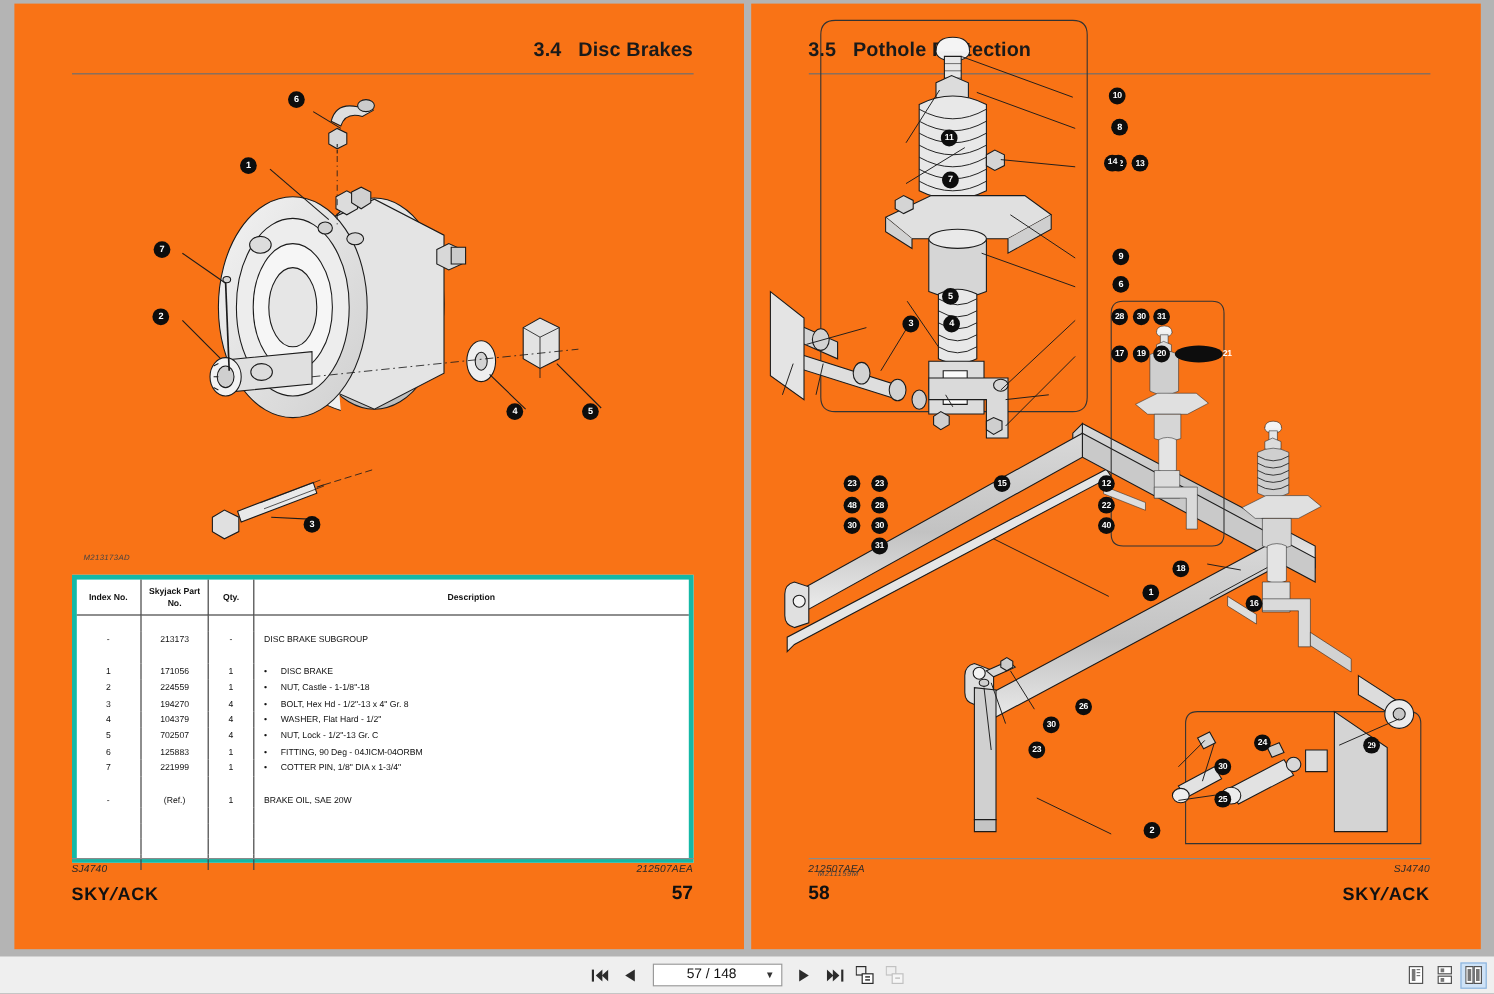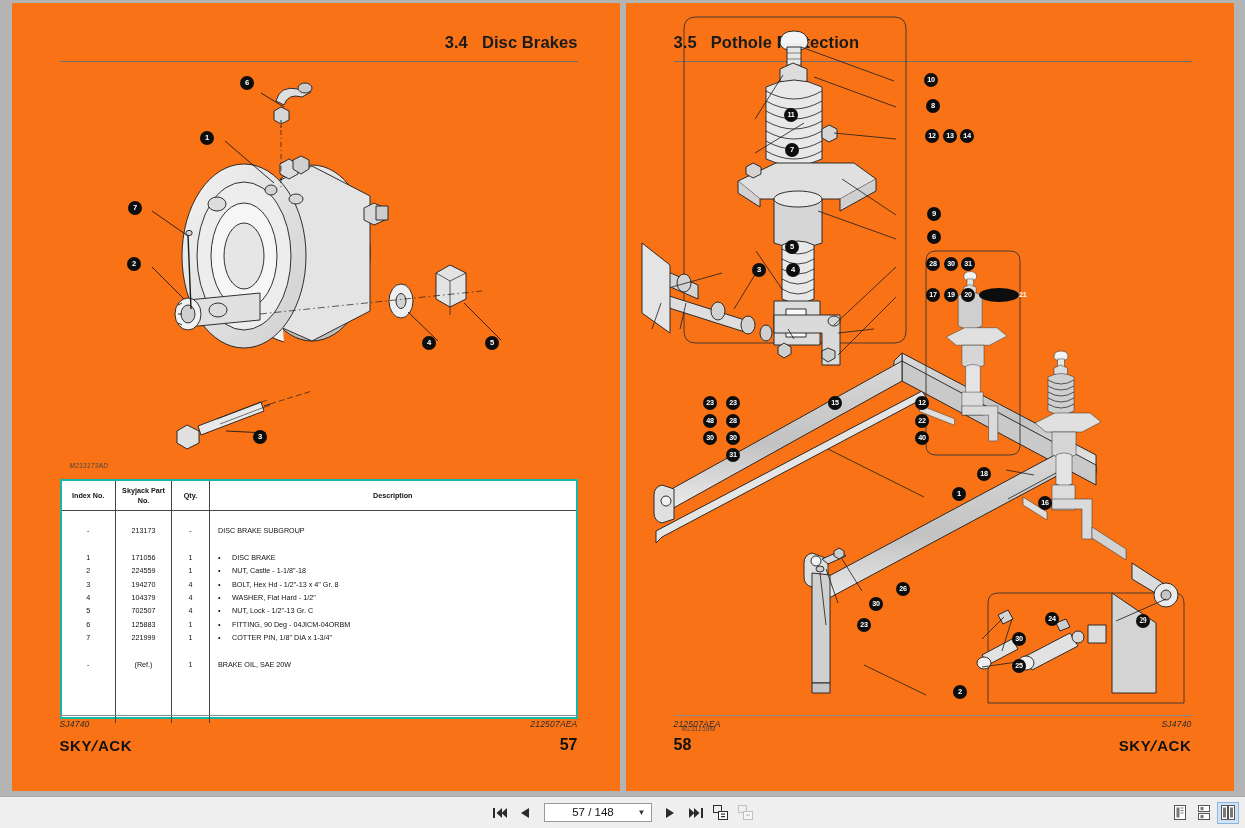--- a/index.html
+++ b/index.html
@@ -88,21 +88,21 @@
     position: absolute;
     font-size: 6.5px; color: #444; font-style: italic;
     letter-spacing: .3px;
   }
 
   
   .ptable {
     position: absolute;
     left: 48px; top: 476px;
     width: 518px; height: 240px;
-    border: 2px solid #14b8a6;
+    border: 4px solid #14b8a6;
     border-collapse: collapse;
     background: #fff;
   }
   .ptable table { width: 100%; border-collapse: collapse; table-layout: fixed; }
   .ptable th {
     font-size: 7.2px; font-weight: bold; color: #111;
     border-right: 1px solid #444; border-bottom: 1px solid #444;
     padding: 5px 2px; line-height: 1.35;
     vertical-align: middle;
   }
@@ -623,21 +623,21 @@
         <div class="cal" style="left: 128px; top: 201px;">7</div>
         <div class="cal" style="left: 127px; top: 257px;">2</div>
         <div class="cal" style="left: 422px; top: 336px;">4</div>
         <div class="cal" style="left: 485px; top: 336px;">5</div>
         <div class="cal" style="left: 253px; top: 430px;">3</div>
         <div class="cal w2" style="left: 924px; top: 73px;">10</div>
         <div class="cal w2" style="left: 784px; top: 108px;">11</div>
         <div class="cal" style="left: 926px; top: 99px;">8</div>
         <div class="cal w2" style="left: 925px; top: 129px;">12</div>
         <div class="cal w2" style="left: 943px; top: 129px; text-align: center;">13</div>
-        <div class="cal w2" style="left: 960px; top: 129px; font-family: Liberation Mono, monospace;">14</div>
+        <div class="cal w2" style="left: 920px; top: 129px; font-family: Liberation Mono, monospace;">14</div>
         <div class="cal" style="left: 785px; top: 143px;">7</div>
         <div class="cal" style="left: 927px; top: 207px;">9</div>
         <div class="cal" style="left: 927px; top: 230px;">6</div>
         <div class="cal" style="left: 785px; top: 240px;">5</div>
         <div class="cal w2" style="left: 926px; top: 257px;">28</div>
         <div class="cal w2" style="left: 944px; top: 257px;">30</div>
         <div class="cal w2" style="left: 961px; top: 257px;">31</div>
         <div class="cal" style="left: 752px; top: 263px;">3</div>
         <div class="cal" style="left: 786px; top: 263px;">4</div>
         <div class="cal w2" style="left: 926px; top: 288px;">17</div>

